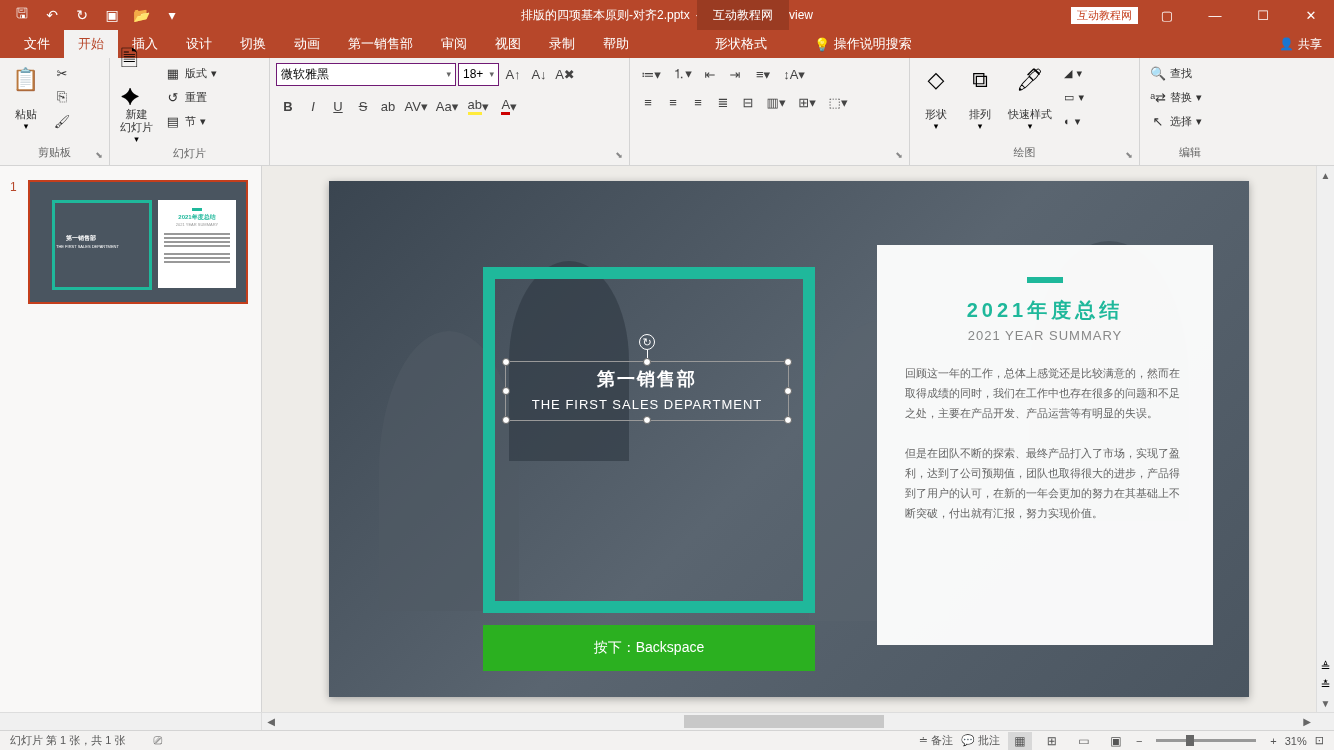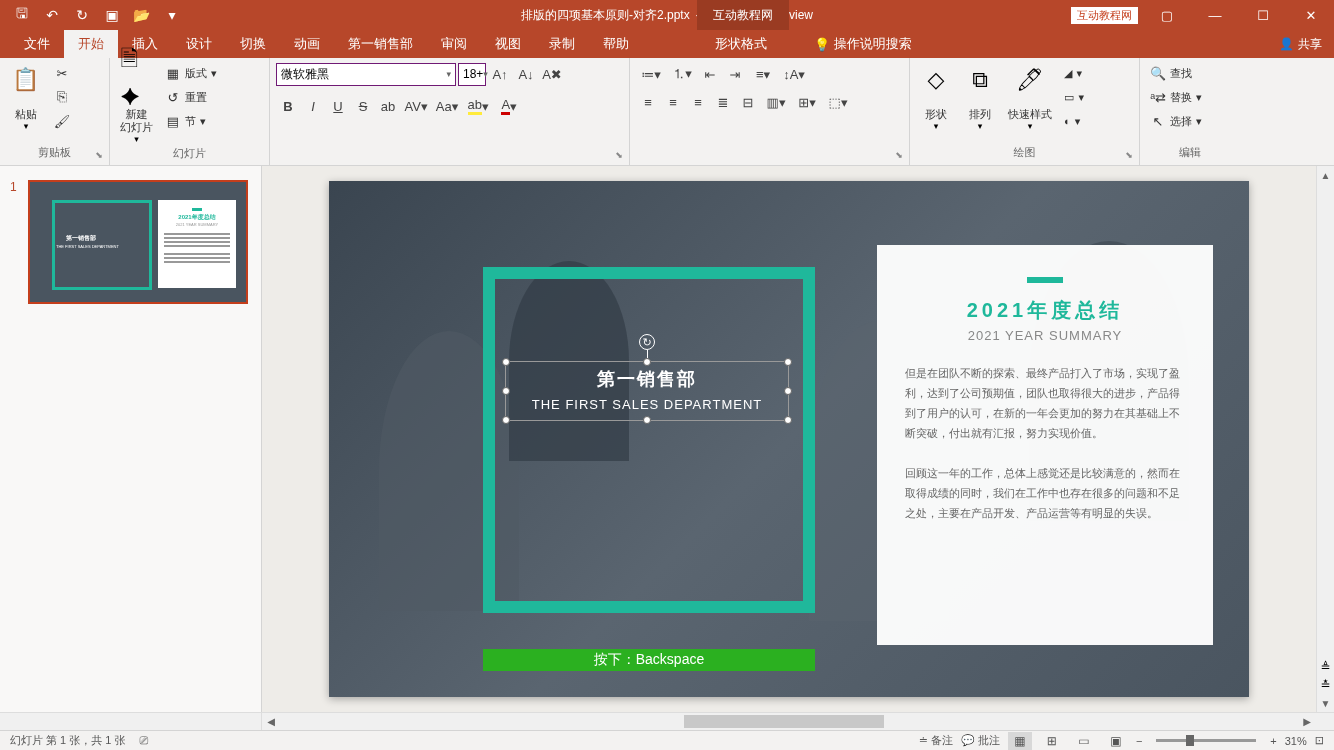--- a/index.html
+++ b/index.html
@@ -23,21 +23,21 @@
 .group-body{display:flex;gap:4px;flex:1}
 .bigbtn{display:flex;flex-direction:column;align-items:center;justify-content:flex-start;padding:2px 4px;min-width:40px}
 .bigbtn-icon{width:32px;height:32px;display:flex;align-items:center;justify-content:center;font-size:22px}
 .bigbtn-label{font-size:11px;color:#333;text-align:center;line-height:13px;margin-top:12px}
 .smallcol{display:flex;flex-direction:column;gap:2px;justify-content:flex-start}
 .smallbtn{height:22px;display:flex;align-items:center;gap:4px;padding:0 4px;font-size:11px;color:#333}
 .smallbtn-icon{width:16px;height:16px;display:flex;align-items:center;justify-content:center;font-size:13px}
 .font-row{display:flex;gap:2px;align-items:center;margin-bottom:4px}
 .combo{border:1px solid #701a75;background:#fff;height:23px;display:flex;align-items:center;padding:0 4px;font-size:12px}
 .combo.font{width:180px}
-.combo.size{width:28px}
+.combo.size{width:41px}
 .combo-arrow{margin-left:auto;font-size:9px;color:#666}
 .btnrow{display:flex;gap:1px}
 .rbtn{width:24px;height:24px;display:flex;align-items:center;justify-content:center;font-size:13px;color:#444}
 .rbtn.wide{width:30px}
 .dlg-launch{position:absolute;right:3px;bottom:3px;width:14px;height:14px;font-size:9px;color:#888;display:flex;align-items:center;justify-content:center}
 .workspace{height:546px;display:flex;background:#eeece8;position:relative}
 .thumbs{width:262px;background:#f9f8f7;border-right:1px solid #d4d4d4;padding:14px 10px;overflow:auto}
 .thumb-wrap{display:flex;gap:6px}
 .thumb-num{font-size:12px;color:#b7472a;width:12px}
 .thumb{width:220px;height:124px;border:2px solid #c43e1c;background:#4a5560;position:relative;overflow:hidden}
@@ -61,32 +61,32 @@
 .rot-handle{position:absolute;left:50%;top:-28px;margin-left:-8px;width:16px;height:16px;border:1px solid #fff;border-radius:50%;display:flex;align-items:center;justify-content:center;color:#fff;font-size:11px}
 .rot-line{position:absolute;left:50%;top:-12px;width:1px;height:8px;background:#fff}
 .frame-text{position:absolute;left:176px;top:186px;width:284px;text-align:center;color:#fff}
 .ft1{font-size:18px;font-weight:bold;letter-spacing:2px}
 .ft2{font-size:13px;margin-top:6px;letter-spacing:1px}
 .white-card{position:absolute;right:36px;top:64px;width:336px;height:400px;background:rgba(255,255,255,0.96);padding:32px 28px}
 .card-bar{width:36px;height:6px;background:#1fb89b;margin:0 auto 14px}
 .card-title{text-align:center;font-size:20px;font-weight:bold;color:#1fb89b;letter-spacing:4px}
 .card-sub{text-align:center;font-size:13px;color:#888;margin-top:4px;letter-spacing:1px}
 .card-text{font-size:11px;color:#666;line-height:20px;margin-top:20px}
-.instruction{position:absolute;left:154px;bottom:26px;width:332px;height:22px;background:#2bb020;color:#fff;display:flex;align-items:center;justify-content:center;font-size:14px}
+.instruction{position:absolute;left:154px;bottom:26px;width:332px;height:46px;background:#2bb020;color:#fff;display:flex;align-items:center;justify-content:center;font-size:14px}
 .vscroll{width:18px;background:#f0f0f0;border-left:1px solid #ddd;position:relative}
 .vscroll-btn{height:18px;display:flex;align-items:center;justify-content:center;font-size:10px;color:#666}
 .vscroll-track{position:absolute;top:18px;bottom:54px;left:0;right:0}
 .vscroll-next{position:absolute;bottom:18px;height:18px;left:0;right:0;display:flex;align-items:center;justify-content:center;font-size:12px}
 .vscroll-prev{position:absolute;bottom:36px;height:18px;left:0;right:0;display:flex;align-items:center;justify-content:center;font-size:12px}
 .hscroll-area{height:18px;background:#f0f0f0;border-top:1px solid #ddd;display:flex}
 .hscroll-spacer{width:262px;border-right:1px solid #ddd}
 .hscroll{flex:1;position:relative;display:flex}
 .hscroll-btn{width:18px;display:flex;align-items:center;justify-content:center;font-size:10px;color:#666}
 .hscroll-thumb{position:absolute;left:40%;width:200px;top:2px;bottom:2px;background:#c8c8c8}
-.statusbar{height:20px;background:#f3f2f1;border-top:1px solid #d4d4d4;display:flex;align-items:center;padding:0 10px;font-size:11px;color:#555;gap:14px}
+.statusbar{height:20px;background:#f3f2f1;border-top:1px solid #d4d4d4;display:flex;align-items:center;padding:0 10px;font-size:11px;color:#555;gap:28px}
 .status-right{margin-left:auto;display:flex;align-items:center;gap:8px}
 .vbtn{width:24px;height:18px;display:flex;align-items:center;justify-content:center;font-size:12px}
 .vbtn.active{background:#d8d8d8}
 .zoom-slider{width:100px;height:3px;background:#999;position:relative;margin:0 6px}
 .zoom-thumb{position:absolute;left:30%;top:-4px;width:8px;height:11px;background:#666}
 </style>
 </head>
 <body>
 
 <div class="titlebar">
@@ -329,22 +329,22 @@
         <div class="sel-handle sh-ml"></div>
         <div class="sel-handle sh-mr"></div>
         <div class="sel-handle sh-bl"></div>
         <div class="sel-handle sh-bm"></div>
         <div class="sel-handle sh-br"></div>
       </div>
       <div class="white-card">
         <div class="card-bar"></div>
         <div class="card-title">2021年度总结</div>
         <div class="card-sub">2021 YEAR SUMMARY</div>
+        <div class="card-text">回顾这一年的工作，总体上感觉还是比较满意的，然而在取得成绩的同时，我们在工作中也存在很多的问题和不足之处，主要在产品开发、产品运营等有明显的失误。</div>
         <div class="card-text">但是在团队不断的探索、最终产品打入了市场，实现了盈利，达到了公司预期值，团队也取得很大的进步，产品得到了用户的认可，在新的一年会更加的努力在其基础上不断突破，付出就有汇报，努力实现价值。</div>
-        <div class="card-text">回顾这一年的工作，总体上感觉还是比较满意的，然而在取得成绩的同时，我们在工作中也存在很多的问题和不足之处，主要在产品开发、产品运营等有明显的失误。</div>
       </div>
       <div class="instruction">按下：Backspace</div>
     </div>
   </div>
 
   <div class="vscroll">
     <div class="vscroll-btn">▲</div>
     <div class="vscroll-track"></div>
     <div class="vscroll-prev">≜</div>
     <div class="vscroll-next">≛</div>

